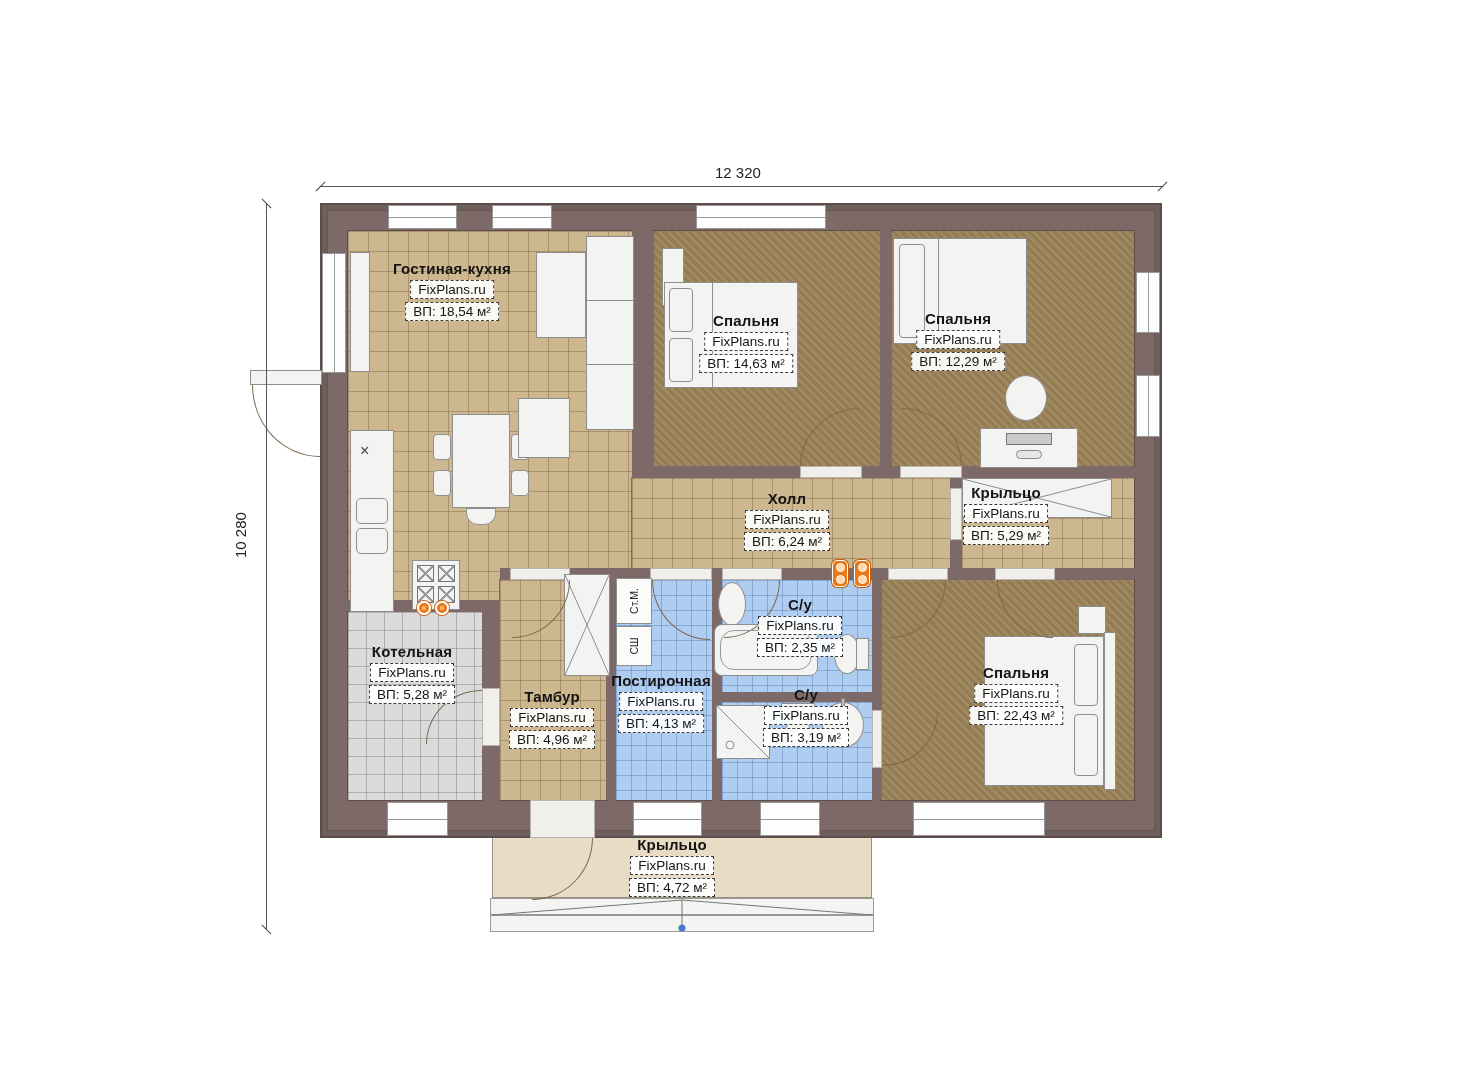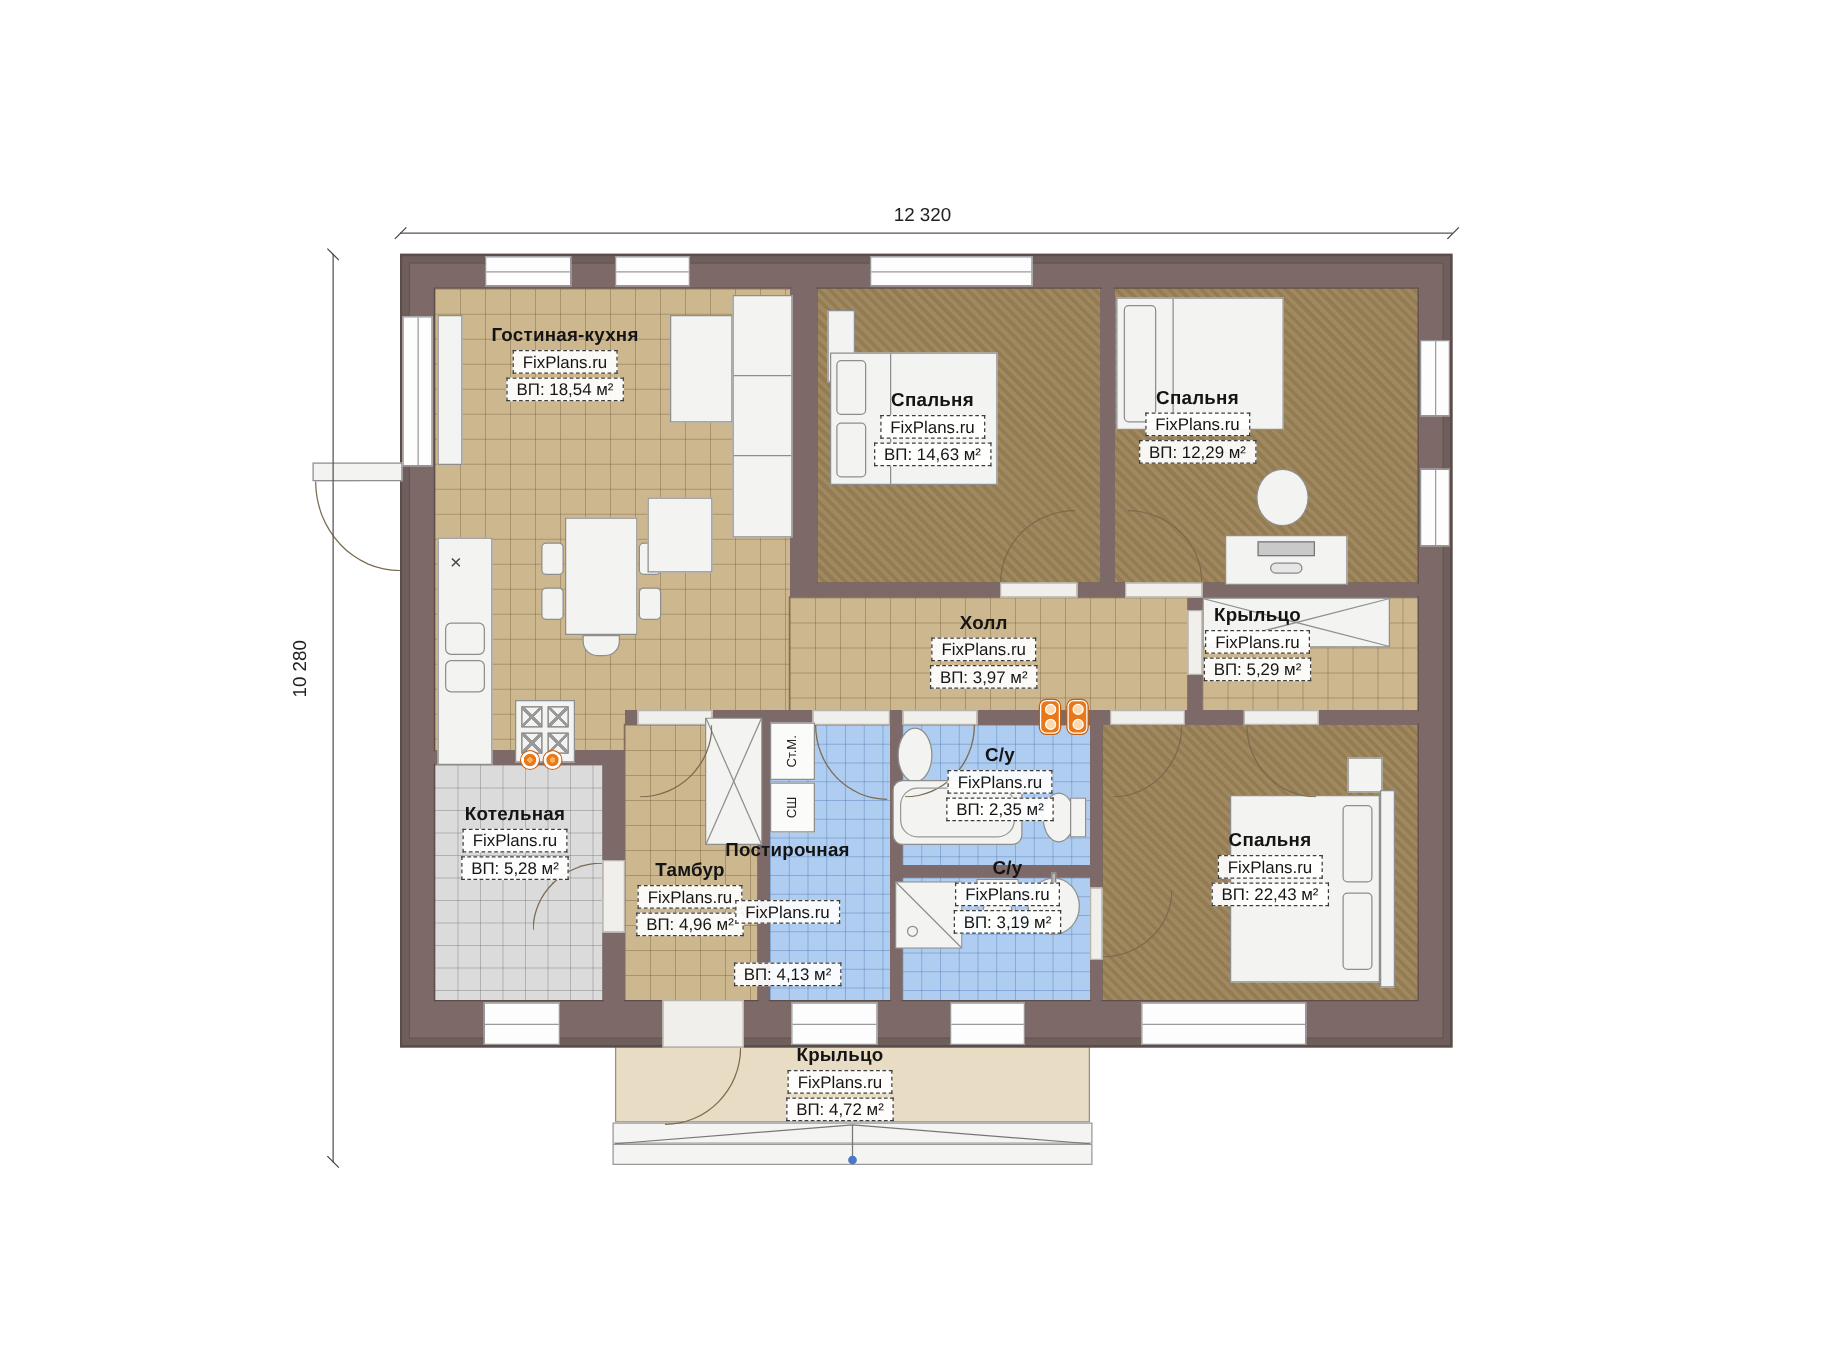--- a/index.html
+++ b/index.html
@@ -262,38 +262,38 @@
     <div class="rbox">ВП: 14,63 м²</div>
   </div>
   <div class="abs rlabel" style="left:958px;top:310px;">
     <div class="rtitle">Спальня</div>
     <div class="rbox">FixPlans.ru</div>
     <div class="rbox">ВП: 12,29 м²</div>
   </div>
   <div class="abs rlabel" style="left:787px;top:490px;">
     <div class="rtitle">Холл</div>
     <div class="rbox">FixPlans.ru</div>
-    <div class="rbox">ВП: 3,97 м²</div>
+    <div class="rbox">ВП: 6,24 м²</div>
   </div>
   <div class="abs rlabel" style="left:1006px;top:484px;">
     <div class="rtitle">Крыльцо</div>
     <div class="rbox">FixPlans.ru</div>
     <div class="rbox">ВП: 5,29 м²</div>
   </div>
   <div class="abs rlabel" style="left:412px;top:643px;">
     <div class="rtitle">Котельная</div>
     <div class="rbox">FixPlans.ru</div>
     <div class="rbox">ВП: 5,28 м²</div>
   </div>
   <div class="abs rlabel" style="left:552px;top:688px;">
     <div class="rtitle">Тамбур</div>
     <div class="rbox">FixPlans.ru</div>
     <div class="rbox">ВП: 4,96 м²</div>
   </div>
-  <div class="abs rlabel" style="left:630px;top:672px;gap:28px;">
+  <div class="abs rlabel" style="left:661px;top:672px;">
     <div class="rtitle">Постирочная</div>
     <div class="rbox">FixPlans.ru</div>
     <div class="rbox">ВП: 4,13 м²</div>
   </div>
   <div class="abs rlabel" style="left:800px;top:596px;">
     <div class="rtitle">С/у</div>
     <div class="rbox">FixPlans.ru</div>
     <div class="rbox">ВП: 2,35 м²</div>
   </div>
   <div class="abs rlabel" style="left:806px;top:686px;">

